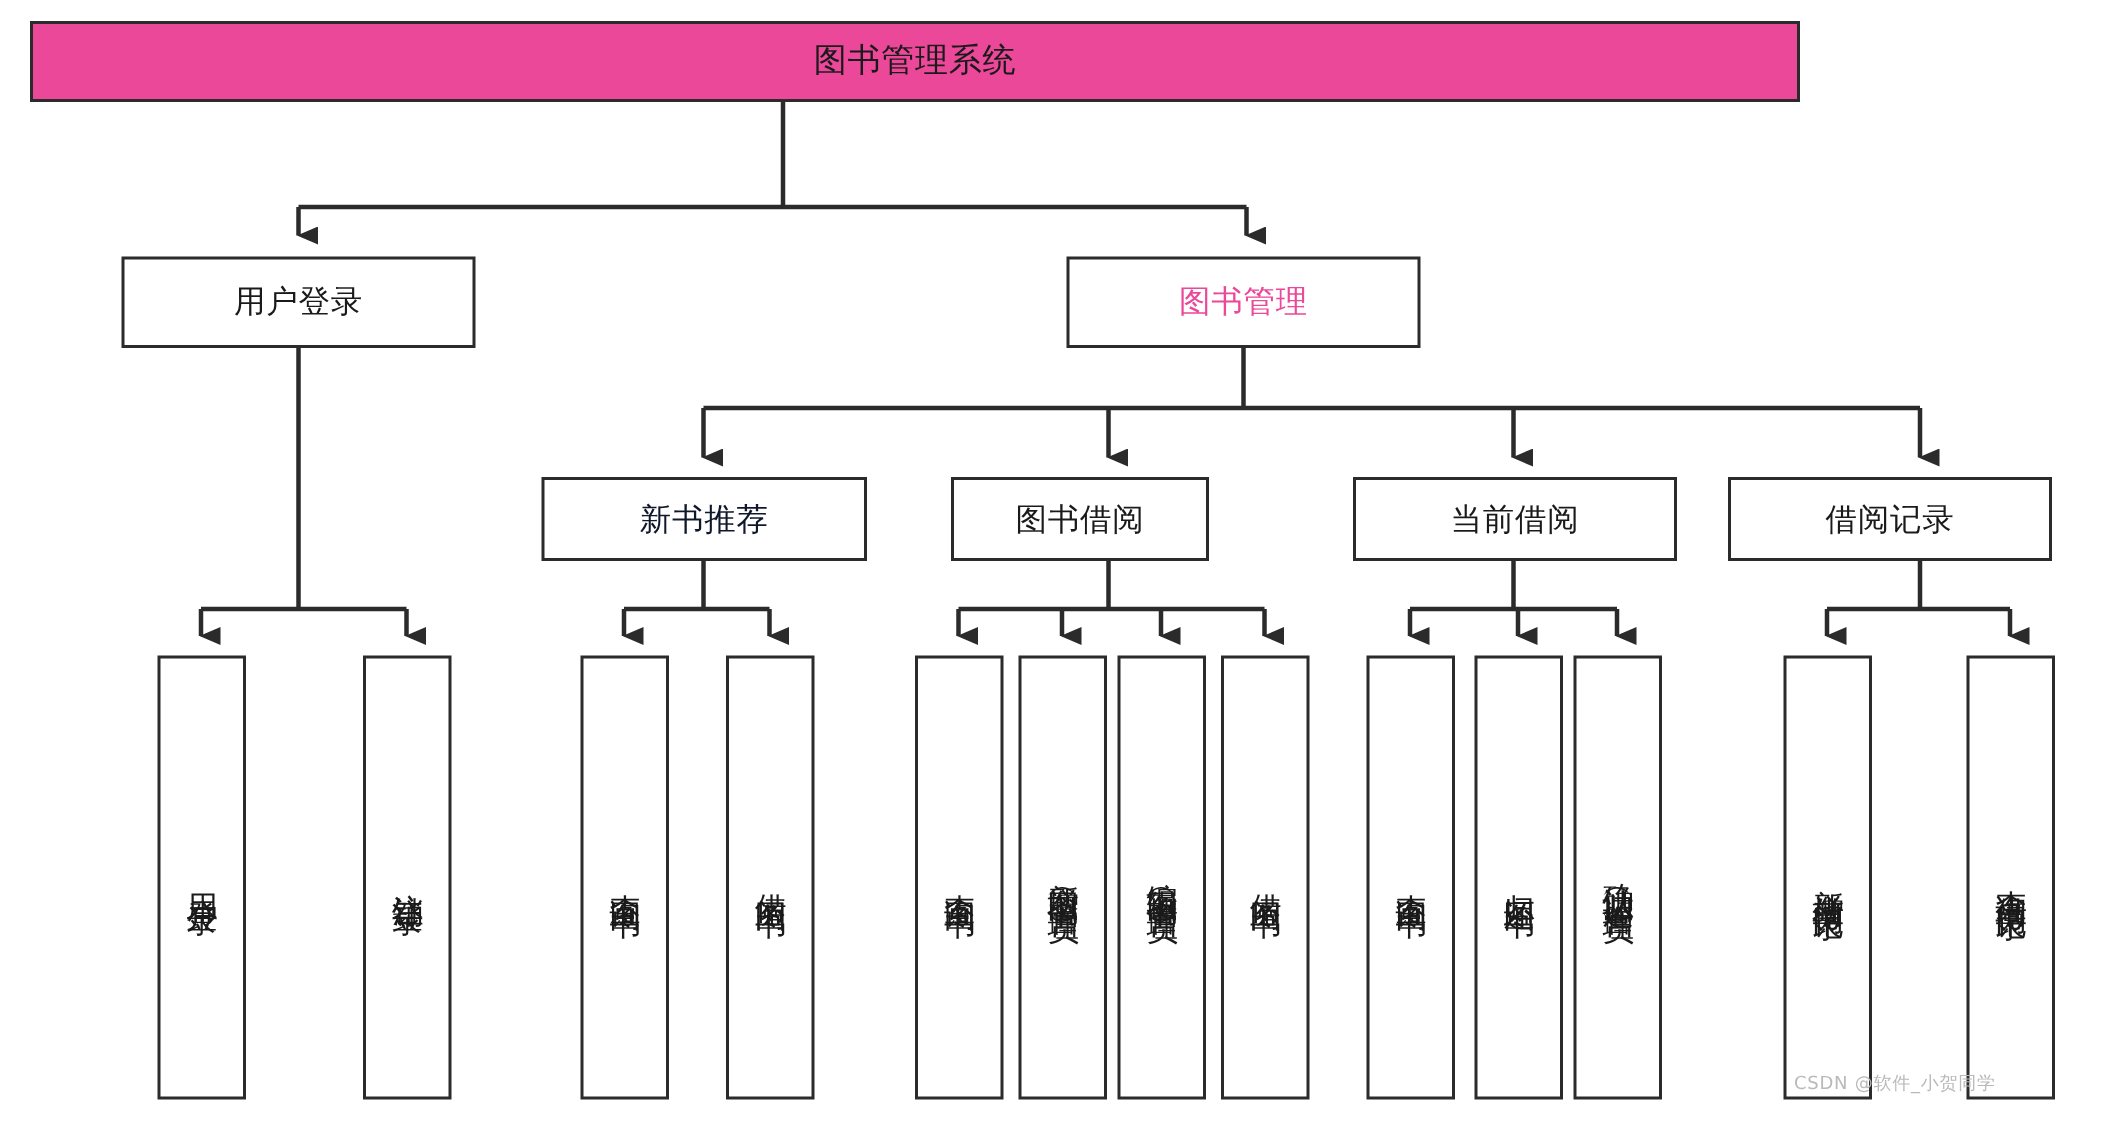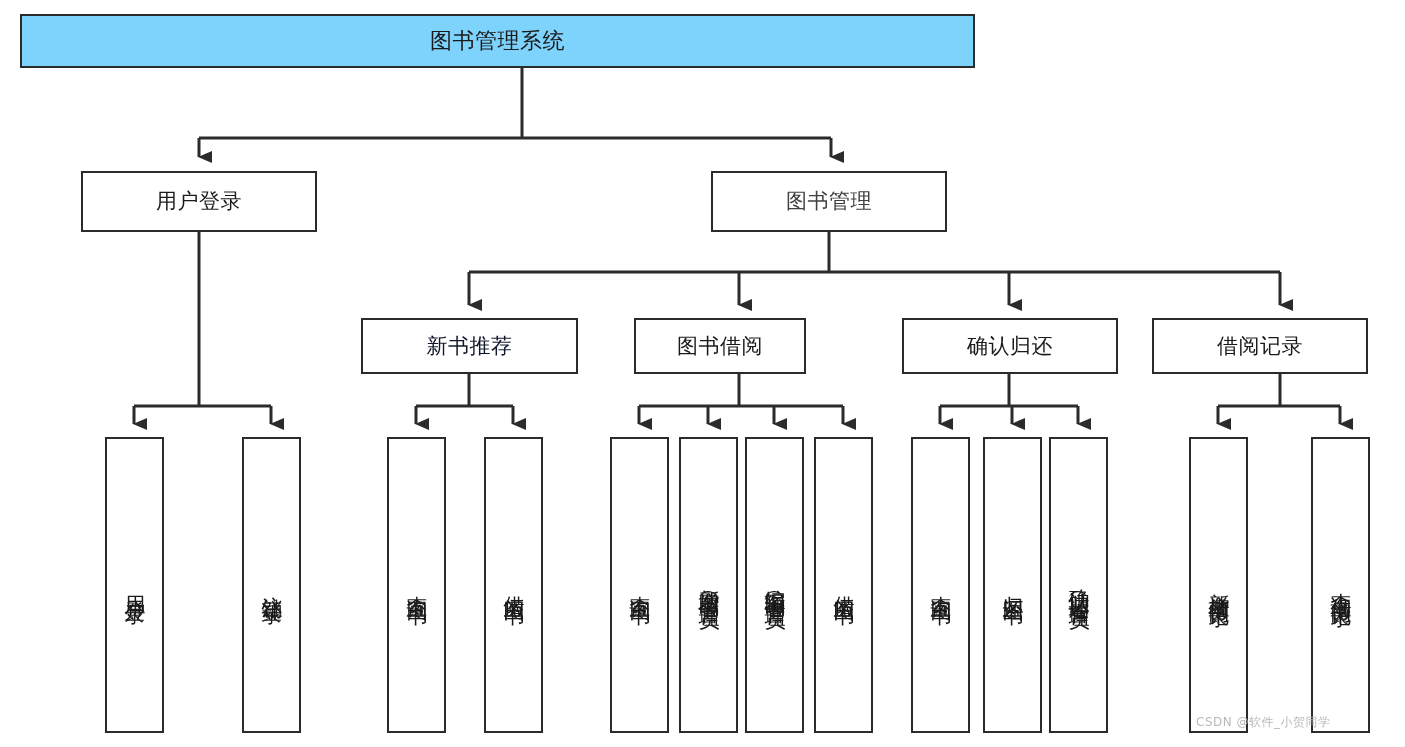--- a/index.html
+++ b/index.html
@@ -126,39 +126,39 @@
       <path d="M 1012 406 L 1012 424" marker-end="url(#arrow)"></path>
       <path d="M 1078 406 L 1078 424" marker-end="url(#arrow)"></path>
 
       <path d="M 1280 374 L 1280 406"></path>
       <path d="M 1218 406 L 1340 406"></path>
       <path d="M 1218 406 L 1218 424" marker-end="url(#arrow)"></path>
       <path d="M 1340 406 L 1340 424" marker-end="url(#arrow)"></path>
     </g>
   </svg>
 
-  <div class="node h root" style="left: 20px; top: 14px; width: 955px; height: 54px; border-color: rgb(43, 43, 43); background: #7dd3fc;">
+  <div class="node h root" style="left: 20px; top: 14px; width: 1180px; height: 54px; border-color: rgb(43, 43, 43); background: #ec4899;">
     <span class="node-label" style="color: rgb(26, 26, 26);">图书管理系统</span>
   </div>
 
   <div class="node h" style="left: 81px; top: 171px; width: 236px; height: 61px; border-color: rgb(43, 43, 43); background: rgb(255, 255, 255);">
     <span class="node-label" style="color: rgb(26, 26, 26);">用户登录</span>
   </div>
   <div class="node h" style="left: 711px; top: 171px; width: 236px; height: 61px; border-color: rgb(43, 43, 43); background: rgb(255, 255, 255);">
-    <span class="node-label" style="color: #404040;">图书管理</span>
+    <span class="node-label" style="color: #ec4899;">图书管理</span>
   </div>
 
   <div class="node h" style="left: 361px; top: 318px; width: 217px; height: 56px; border-color: rgb(43, 43, 43); background: rgb(255, 255, 255);">
     <span class="node-label" style="color: #0f172a;">新书推荐</span>
   </div>
   <div class="node h" style="left: 634px; top: 318px; width: 172px; height: 56px; border-color: rgb(43, 43, 43); background: rgb(255, 255, 255);">
     <span class="node-label" style="color: rgb(26, 26, 26);">图书借阅</span>
   </div>
   <div class="node h" style="left: 902px; top: 318px; width: 216px; height: 56px; border-color: rgb(43, 43, 43); background: rgb(255, 255, 255);">
-    <span class="node-label" style="color: rgb(26, 26, 26);">确认归还</span>
+    <span class="node-label" style="color: rgb(26, 26, 26);">当前借阅</span>
   </div>
   <div class="node h" style="left: 1152px; top: 318px; width: 216px; height: 56px; border-color: rgb(43, 43, 43); background: rgb(255, 255, 255);">
     <span class="node-label" style="color: rgb(26, 26, 26);">借阅记录</span>
   </div>
 
   <div class="node v" style="left: 105px; top: 437px; width: 59px; height: 296px; border-color: rgb(43, 43, 43); background: rgb(255, 255, 255);">
     <span class="node-label" style="color: rgb(26, 26, 26);">用户登录</span>
   </div>
   <div class="node v" style="left: 242px; top: 437px; width: 59px; height: 296px; border-color: rgb(43, 43, 43); background: rgb(255, 255, 255);">
     <span class="node-label" style="color: rgb(26, 26, 26);">注销登录</span>

